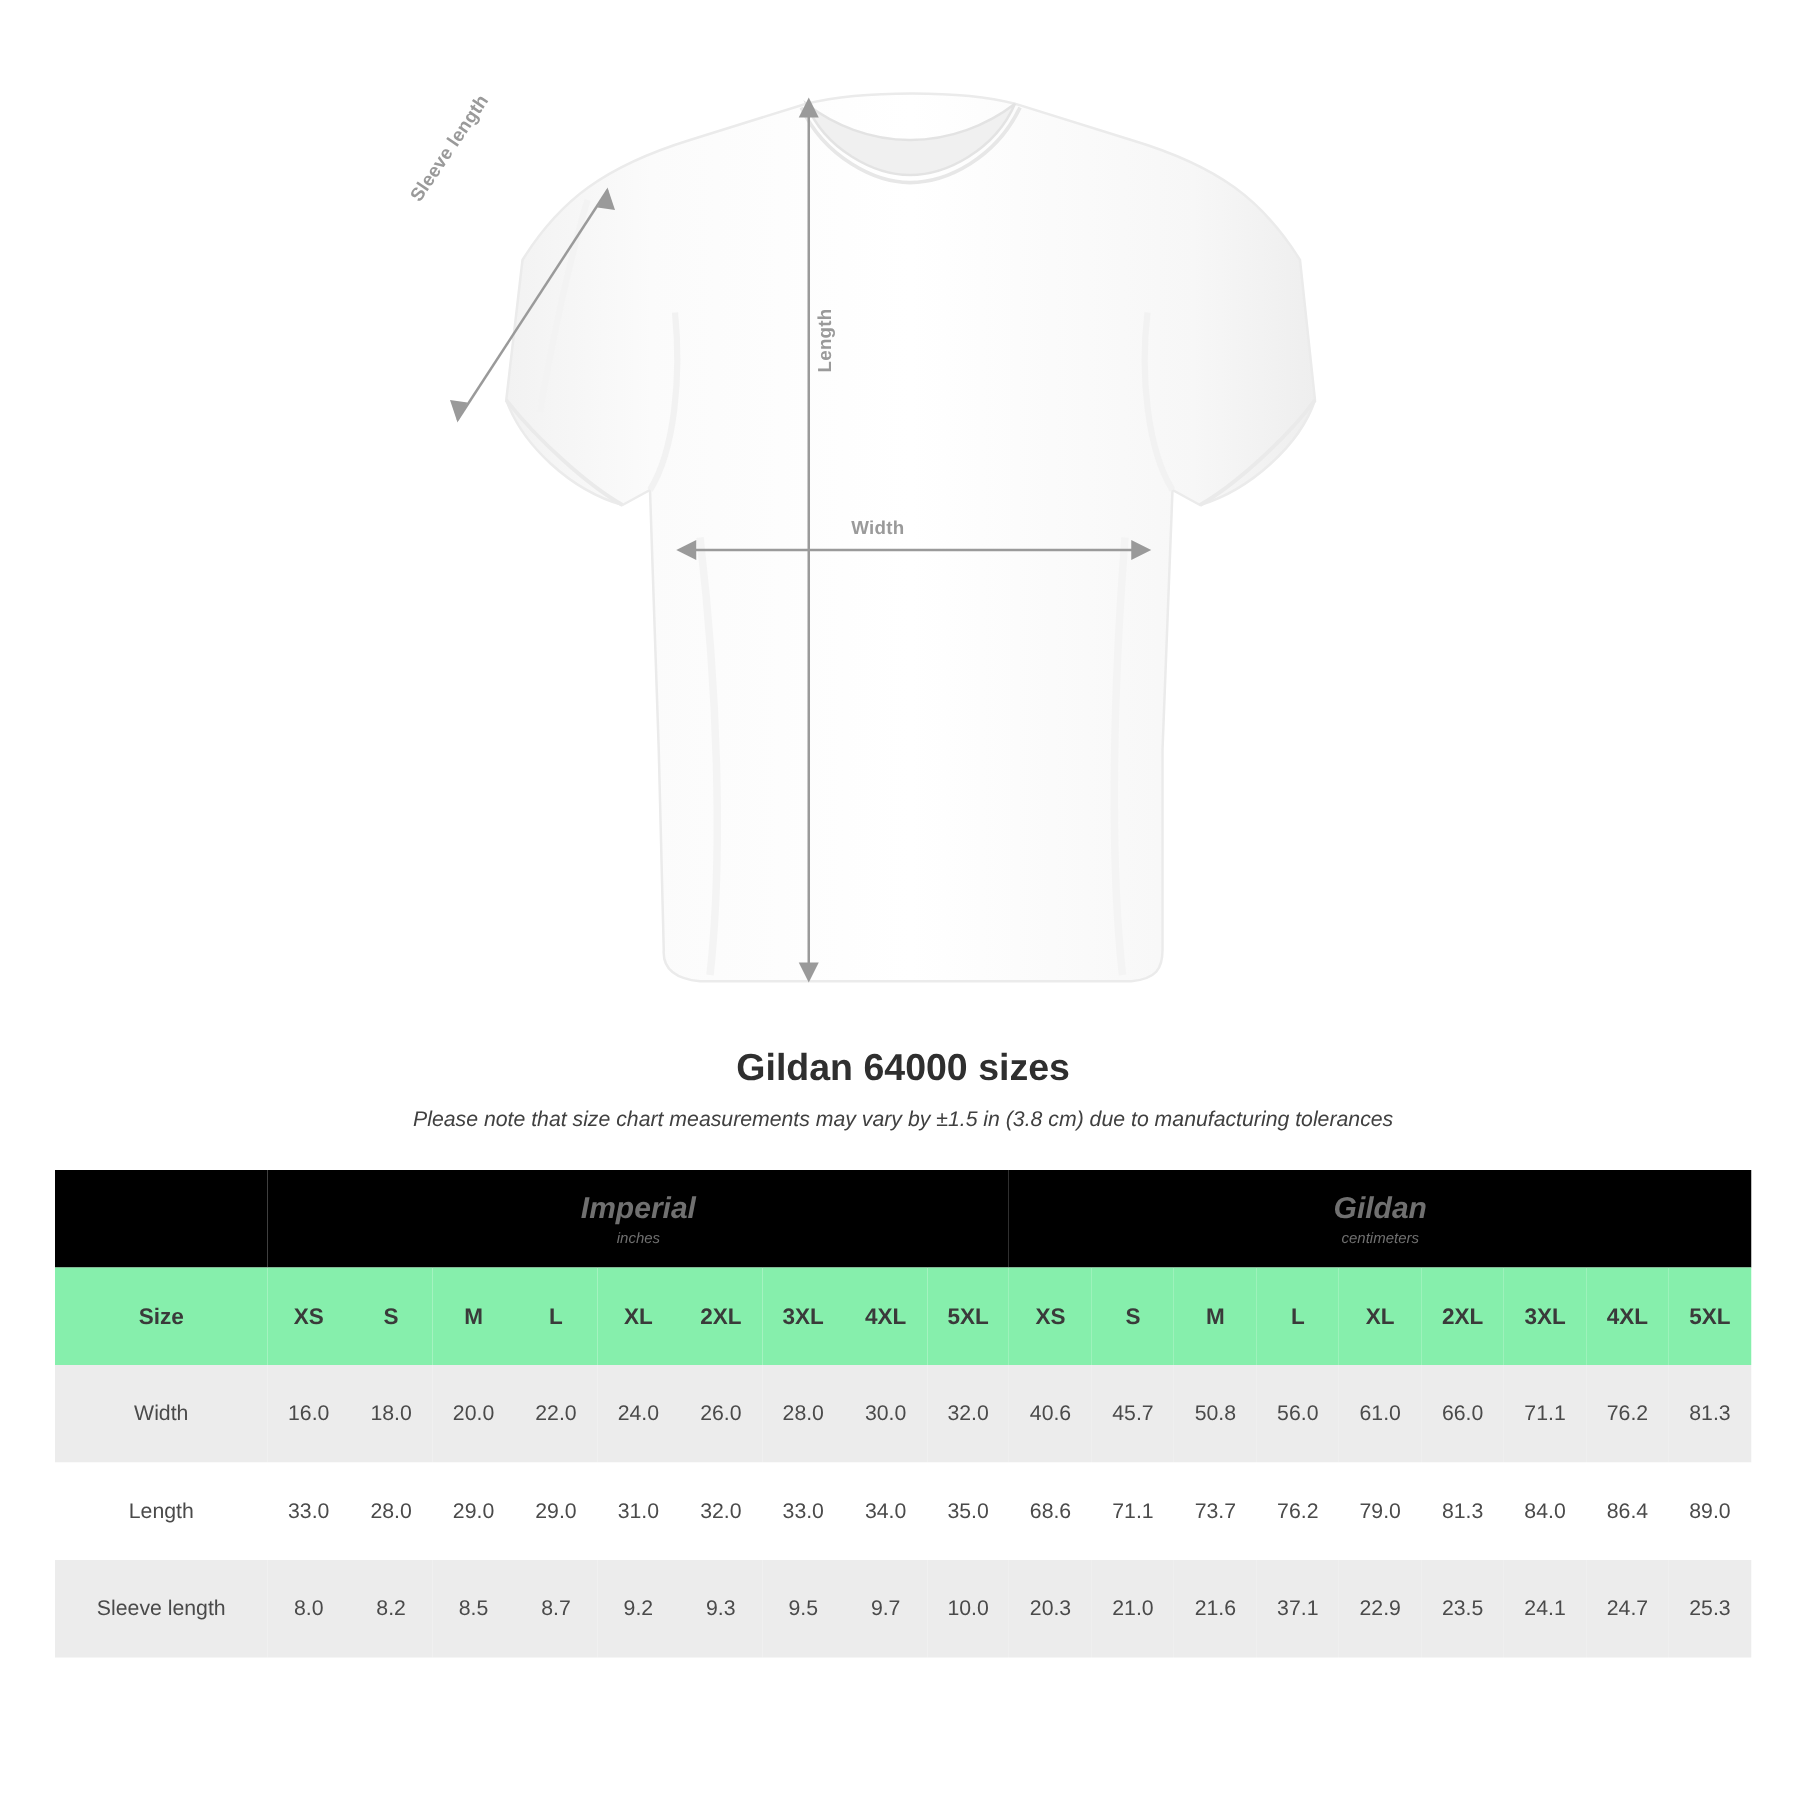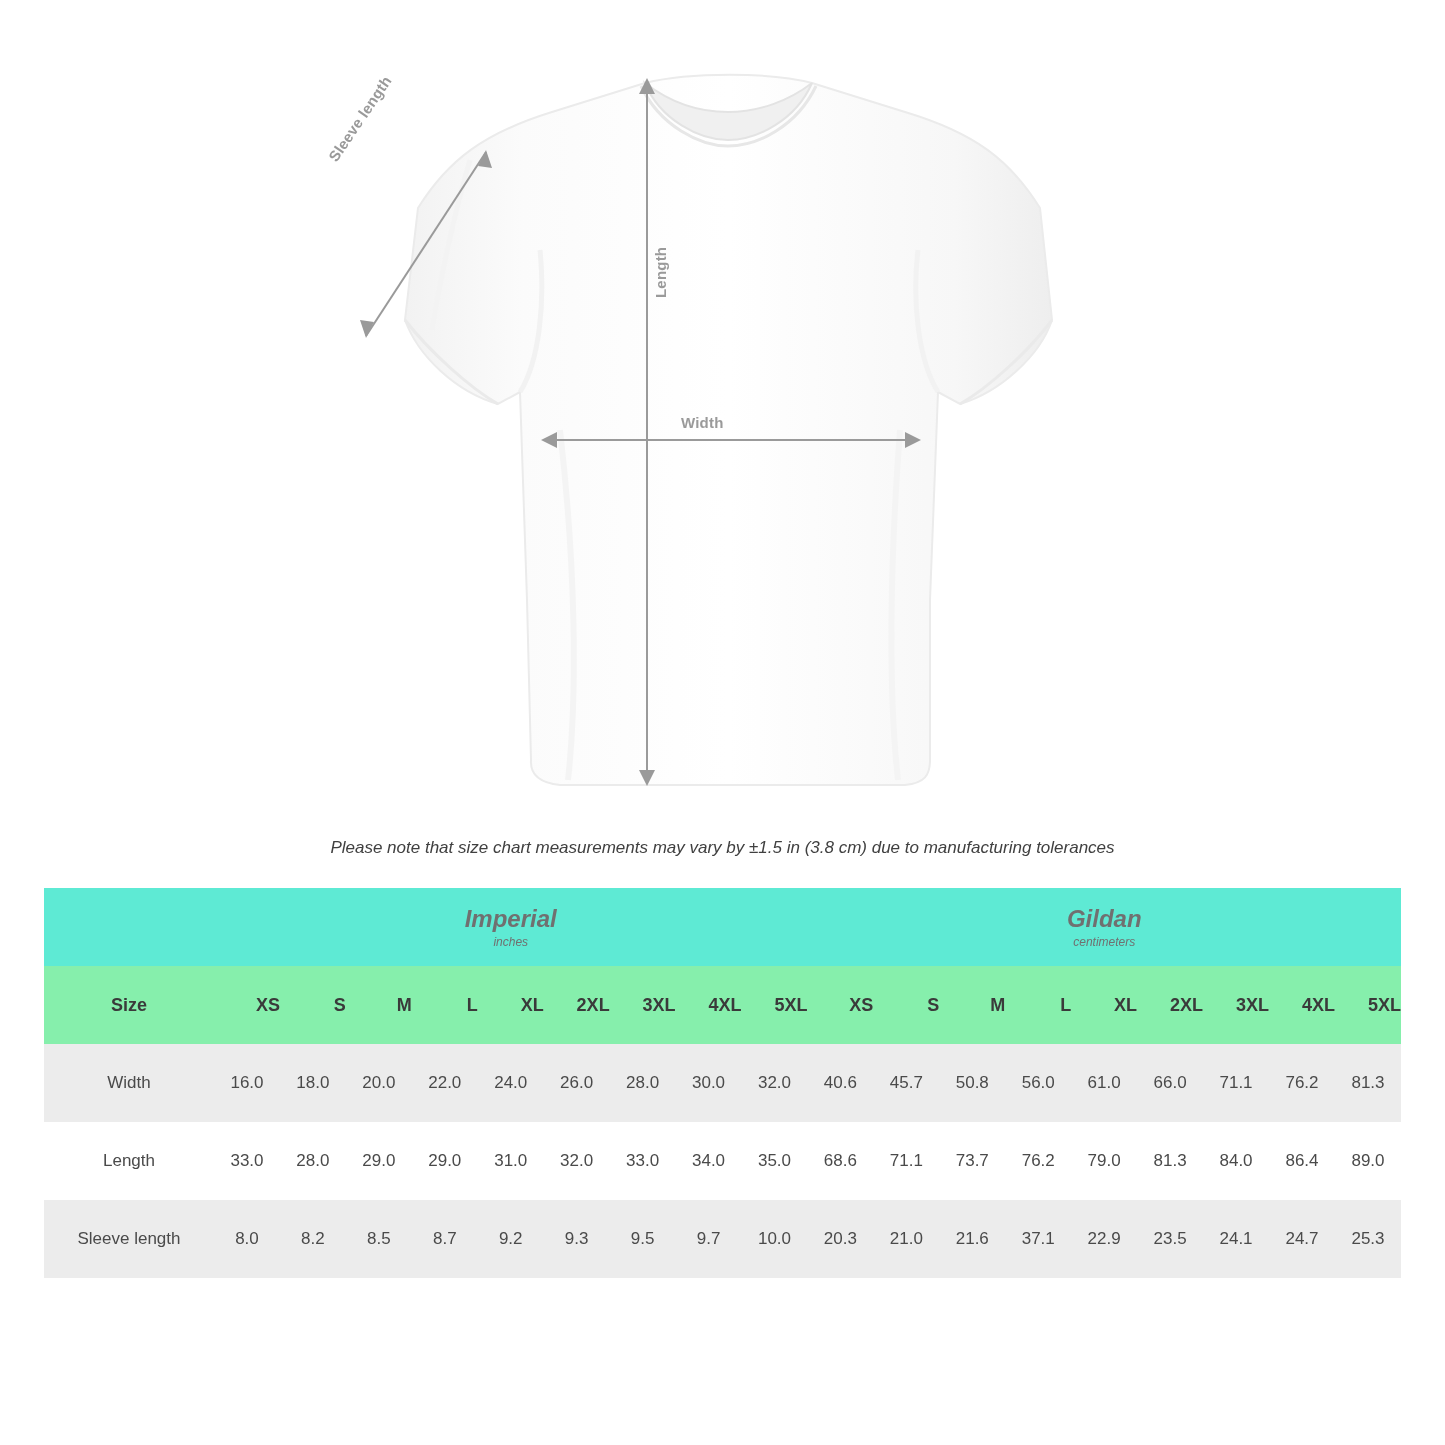--- a/index.html
+++ b/index.html
@@ -89,21 +89,21 @@
     text-align: center;
     font-size: 17px;
     color: #4a4a4a;
     font-weight: normal;
     padding: 0;
     height: 78px;
     vertical-align: middle;
   }
   .unit-head {
     height: 110px;
-    background: #5eead4;
+    background: #000000;
   }
   .unit-head .unit-name {
     font-size: 24px;
     font-style: italic;
     font-weight: bold;
     color: #707070;
     line-height: 1.25;
   }
   .unit-head .unit-sub {
     font-size: 12px;
@@ -114,21 +114,20 @@
   tr.row-head td {
     background: #86efac;
     font-size: 18px;
     color: #3a3a3a;
   }
   tr.row-head td.rowlabel {
     font-weight: bold;
   }
   tr.row-head td.sizecell {
     font-weight: bold;
-    text-align: right;
   }
   tr.row-shaded td {
     background: #ececec;
   }
   tr.row-plain td {
     background: #ffffff;
   }
   td.rowlabel {
     font-weight: bold;
     font-size: 18px;
@@ -216,20 +215,21 @@
         <polygon points="921,440 905,432 905,448"></polygon>
       </g>
     </svg>
 
     <div class="dim-label lbl-sleeve">Sleeve length</div>
     <div class="dim-label lbl-length">Length</div>
     <div class="dim-label lbl-width">Width</div>
   </div>
 
   <div class="title-block">
+    <h1 class="chart-title">Gildan 64000 sizes</h1>
     <p class="chart-note">Please note that size chart measurements may vary by ±1.5 in (3.8 cm) due to manufacturing tolerances</p>
   </div>
 
   <div class="table-wrap">
     <table class="size-table">
       <colgroup>
         <col class="col-size">
       </colgroup>
       <tbody>
         <tr>

